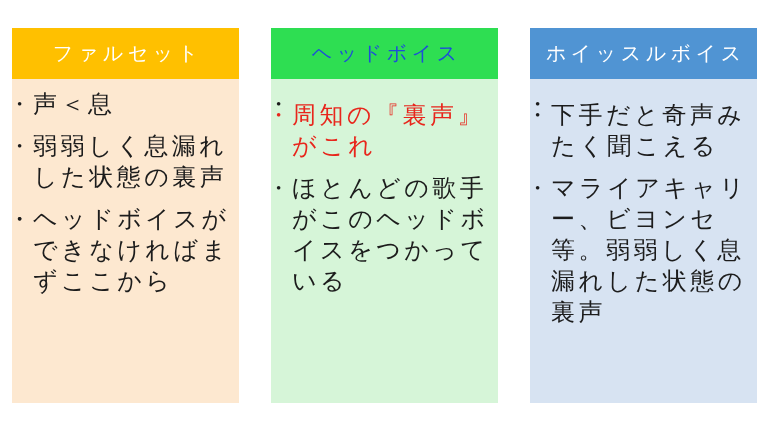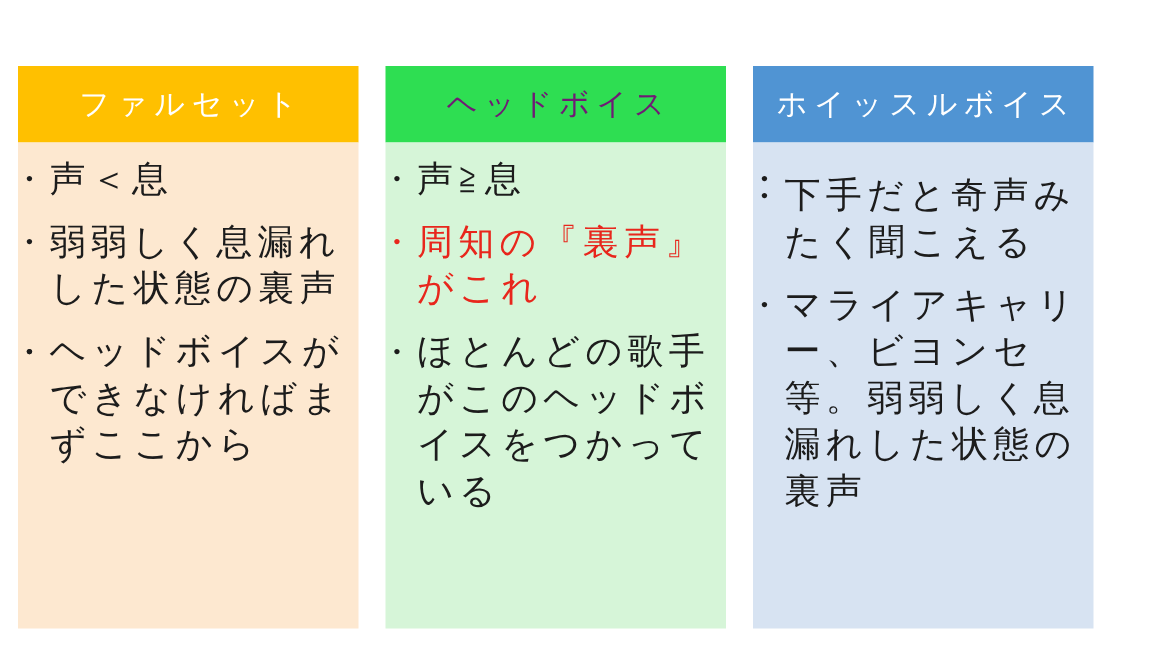--- a/index.html
+++ b/index.html
@@ -15,23 +15,23 @@
   }
   .slide {
     position: relative;
     width: 768px;
     height: 442px;
     background: #ffffff;
   }
   .columns {
     position: absolute;
     left: 12px;
-    top: 44px;
+    top: 28px;
     display: flex;
-    gap: 18px;
+    gap: 32px;
   }
   .column {
     width: 227px;
     height: 375px;
     display: flex;
     flex-direction: column;
   }
   .col-header {
     flex: 0 0 51px;
     height: 51px;
@@ -96,26 +96,25 @@
 
   <li class="bullet-item" style="color: rgb(28, 28, 28);">
     <span class="bullet">•</span>
     <span class="item-text">ヘッドボイスができなければまずここから</span>
   </li>
 </ul>
   </section>
 
   <section class="column">
     <header class="col-header" style="background: rgb(46, 222, 82);">
-      <span class="col-title" style="color: #701a75;">ヘッドボイス</span>
+      <span class="col-title" style="color: #1d4ed8;">ヘッドボイス</span>
     </header>
     <ul class="col-body" style="background: rgb(214, 245, 216);">
   <li class="bullet-item" style="color: rgb(28, 28, 28);">
     <span class="bullet">•</span>
-    <span class="item-text">声≧息</span>
   </li>
 
   <li class="bullet-item" style="color: rgb(232, 38, 28);">
     <span class="bullet">•</span>
     <span class="item-text">周知の『裏声』がこれ</span>
   </li>
 
   <li class="bullet-item" style="color: rgb(28, 28, 28);">
     <span class="bullet">•</span>
     <span class="item-text">ほとんどの歌手がこのヘッドボイスをつかっている</span>

